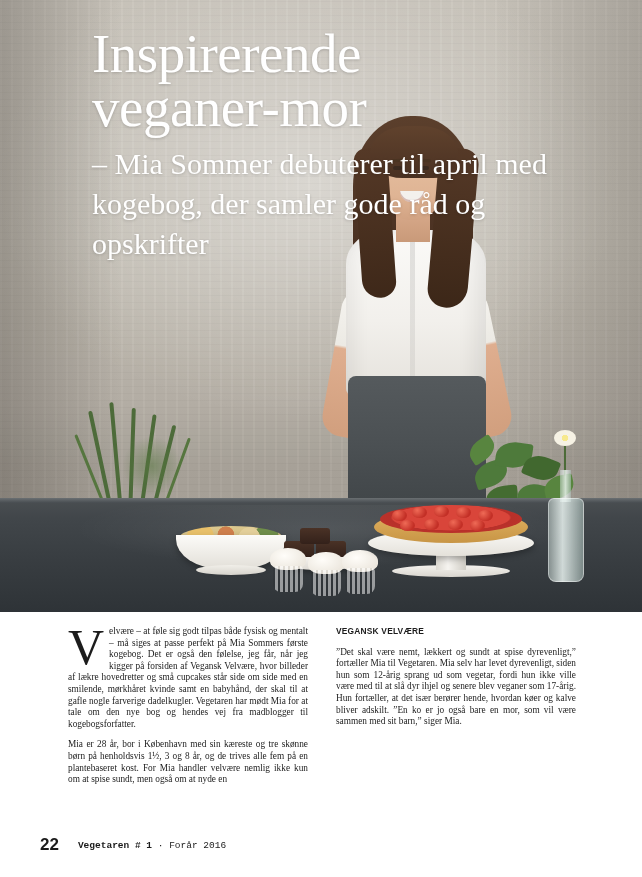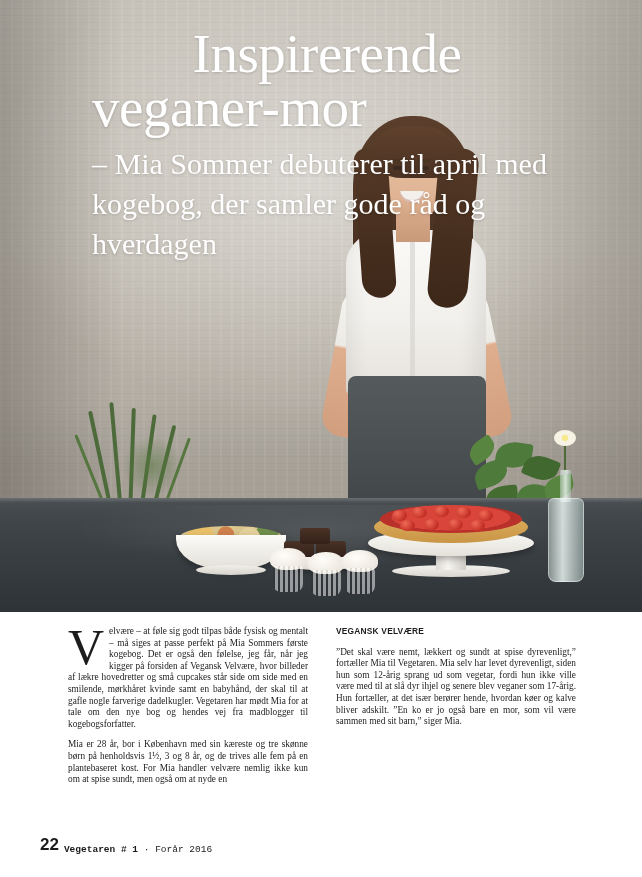--- a/index.html
+++ b/index.html
@@ -266,21 +266,20 @@
     width: 470px;
     color: #ffffff;
     font-family: "Liberation Serif", serif;
     text-shadow: 0 1px 3px rgba(0,0,0,0.18);
   }
   .headline .l1 {
     font-size: 55px;
     line-height: 52px;
     letter-spacing: -0.5px;
     font-weight: 400;
-    text-align: center;
   }
   .headline .l2 {
     font-size: 55px;
     line-height: 56px;
     letter-spacing: -0.5px;
     font-weight: 400;
   }
   .deck {
     margin-top: 8px;
     font-size: 30px;
@@ -323,22 +322,22 @@
     letter-spacing: .2px;
     margin: 0 0 4px 0;
   }
 
   
   .footer {
     position: absolute;
     left: 40px;
     bottom: 22px;
     display: flex;
-    align-items: flex-end;
-    gap: 5px;
+    align-items: center;
+    gap: 19px;
   }
   .folio {
     font-family: "Liberation Sans", sans-serif;
     font-weight: bold;
     font-size: 17px;
     color: #1b1b1b;
   }
   .footer-text {
     font-family: Liberation Mono, monospace;
     font-size: 9.5px;
@@ -439,21 +438,21 @@
     <div class="tomato" style="left:456px;top:507px;"></div>
     <div class="tomato" style="left:478px;top:510px;"></div>
     <div class="tomato" style="left:400px;top:520px;"></div>
     <div class="tomato" style="left:424px;top:519px;"></div>
     <div class="tomato" style="left:448px;top:519px;"></div>
     <div class="tomato" style="left:470px;top:520px;"></div>
 
     <div class="headline">
       <div class="l1">Inspirerende</div>
       <div class="l2">veganer-mor</div>
-      <div class="deck">– Mia Sommer debuterer til april med kogebog, der samler gode råd og hverdagen</div>
+      <div class="deck">– Mia Sommer debuterer til april med kogebog, der samler gode råd og opskrifter</div>
     </div>
   </div>
 
   <div class="body">
     <div class="col left">
       <p><span class="dropcap">V</span><span>elvære – at føle sig godt tilpas både fysisk og mentalt – må siges at passe perfekt på Mia Sommers første kogebog. Det er også den følelse, jeg får, når jeg kigger på forsiden af Vegansk Velvære, hvor billeder af lækre hovedretter og små cupcakes står side om side med en smilende, mørkhåret kvinde samt en babyhånd, der skal til at gafle nogle farverige dadelkugler. Vegetaren har mødt Mia for at tale om den nye bog og hendes vej fra madblogger til kogebogsforfatter.</span></p>
       <p>Mia er 28 år, bor i København med sin kæreste og tre skønne børn på henholdsvis 1½, 3 og 8 år, og de trives alle fem på en plantebaseret kost. For Mia handler velvære nemlig ikke kun om at spise sundt, men også om at nyde en</p>
     </div>
     <div class="col right">
       <p class="sub">VEGANSK VELVÆRE</p>

